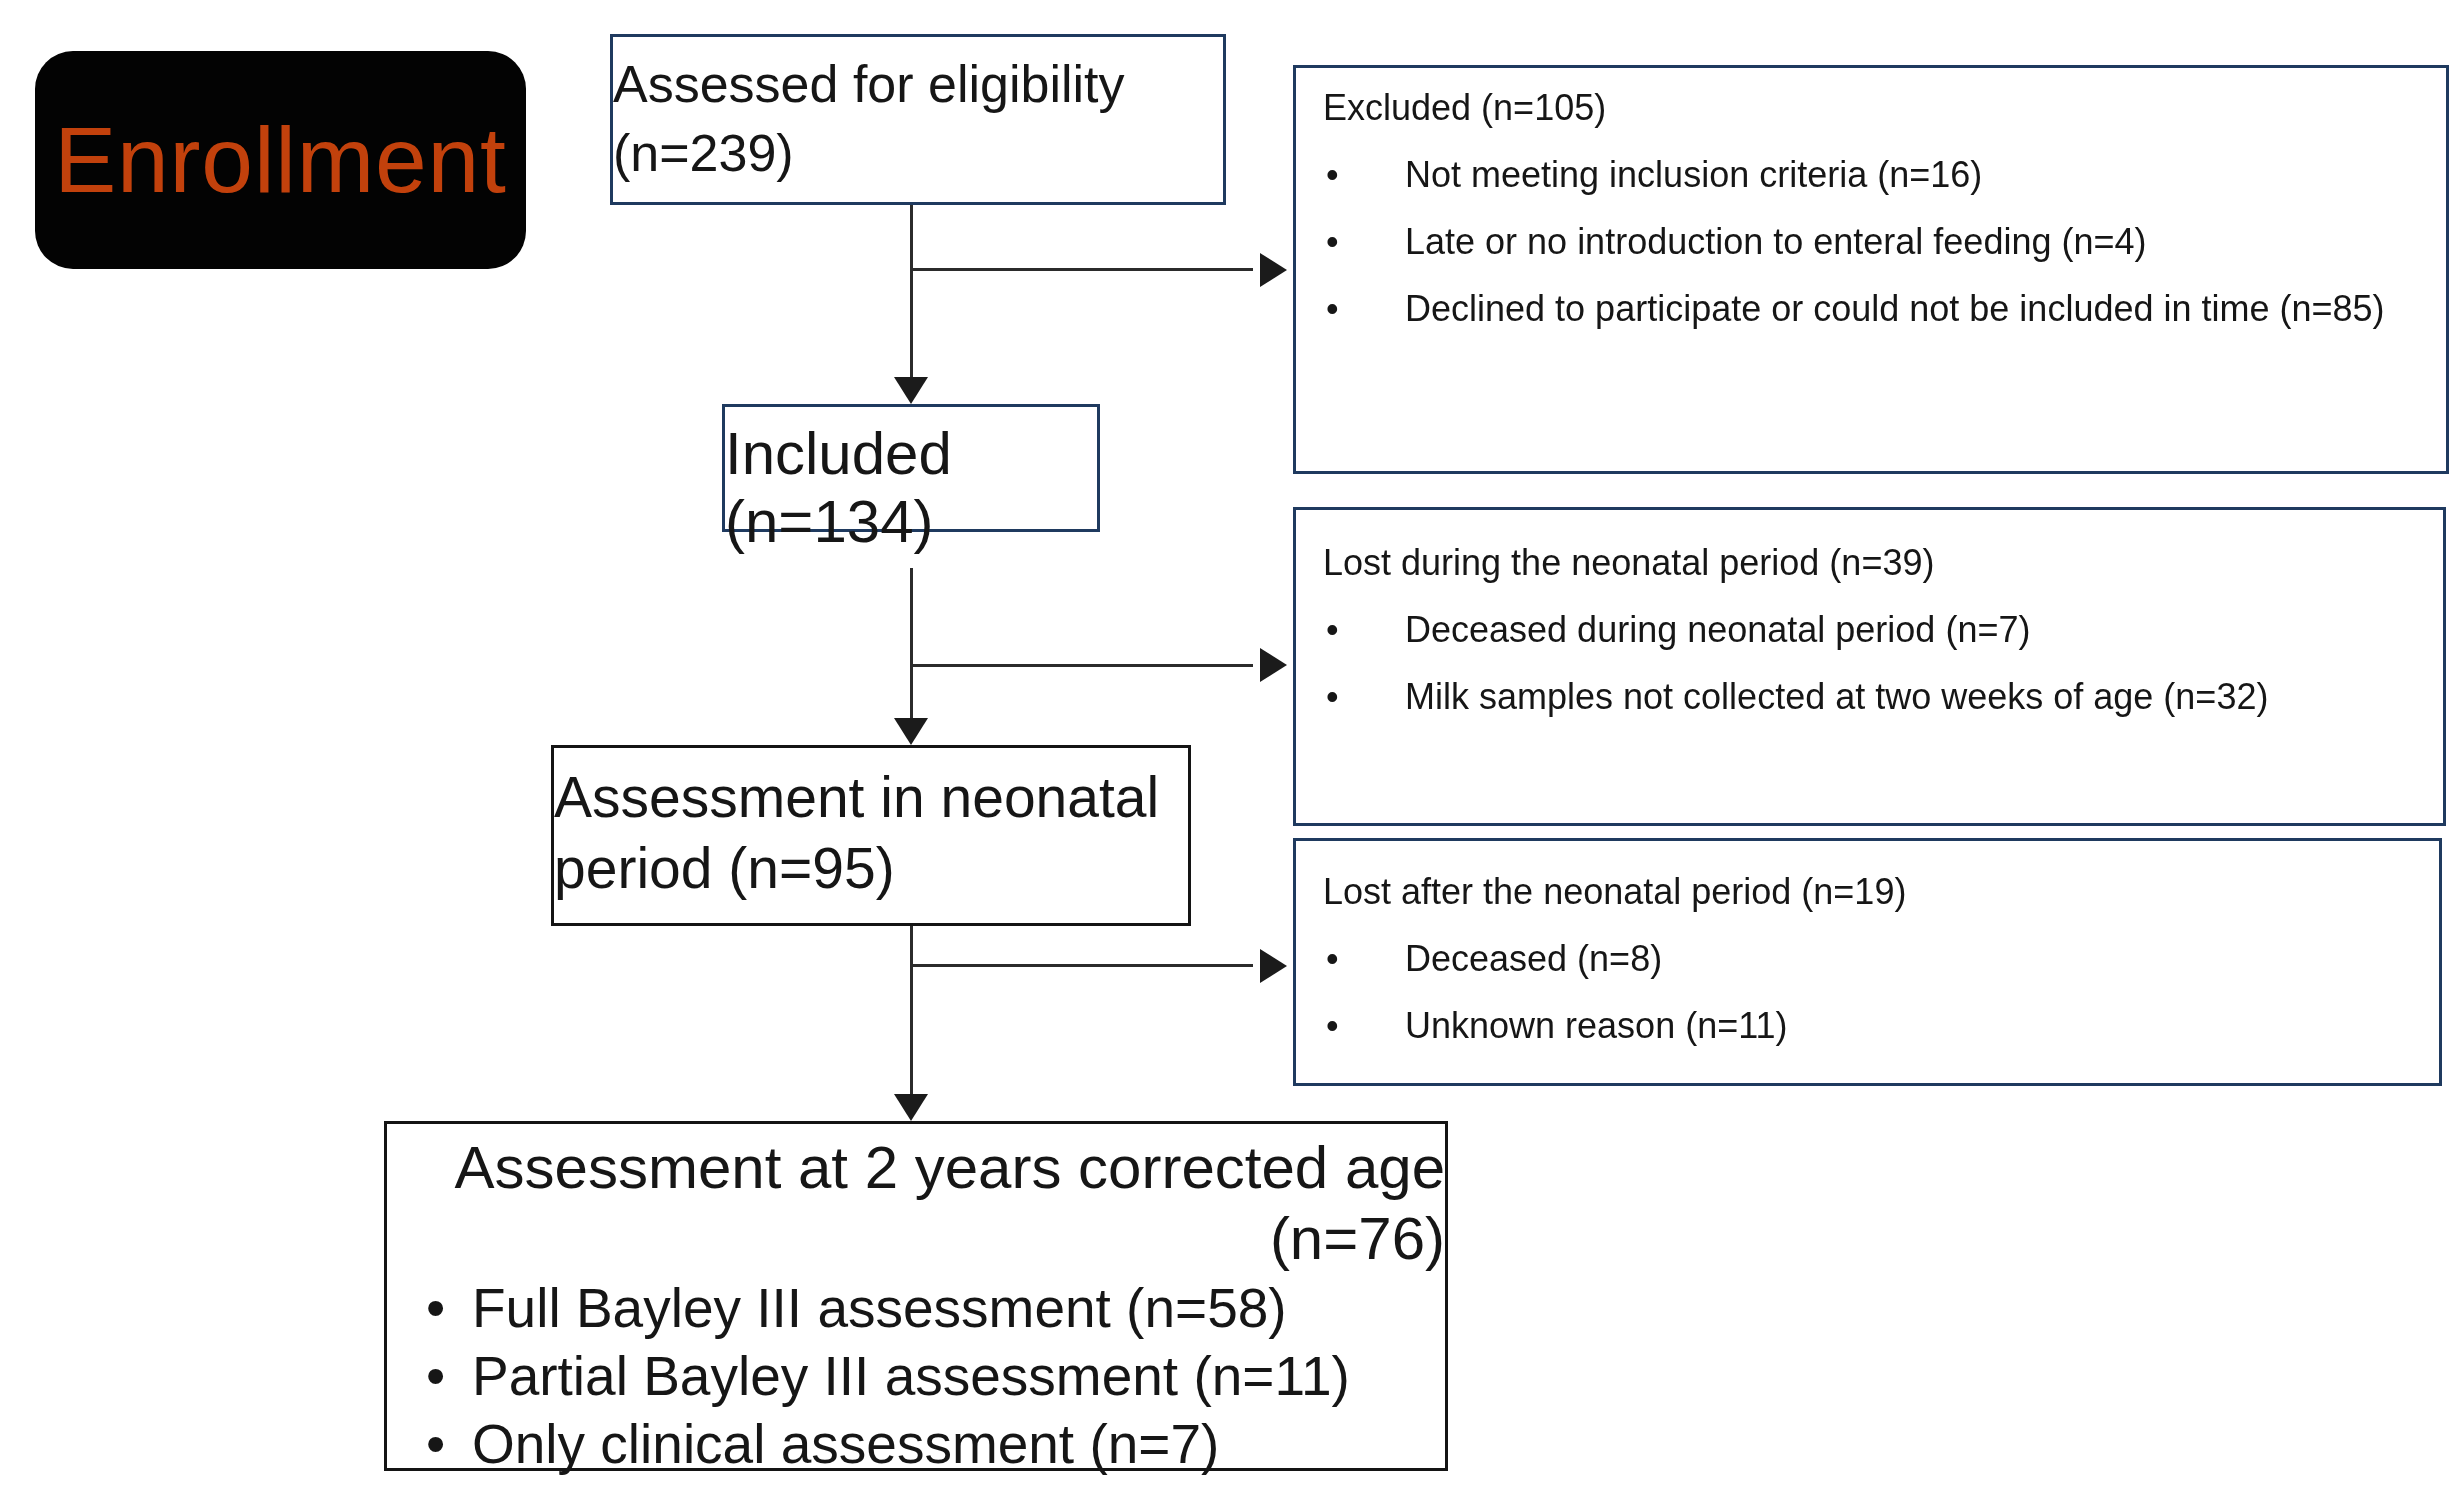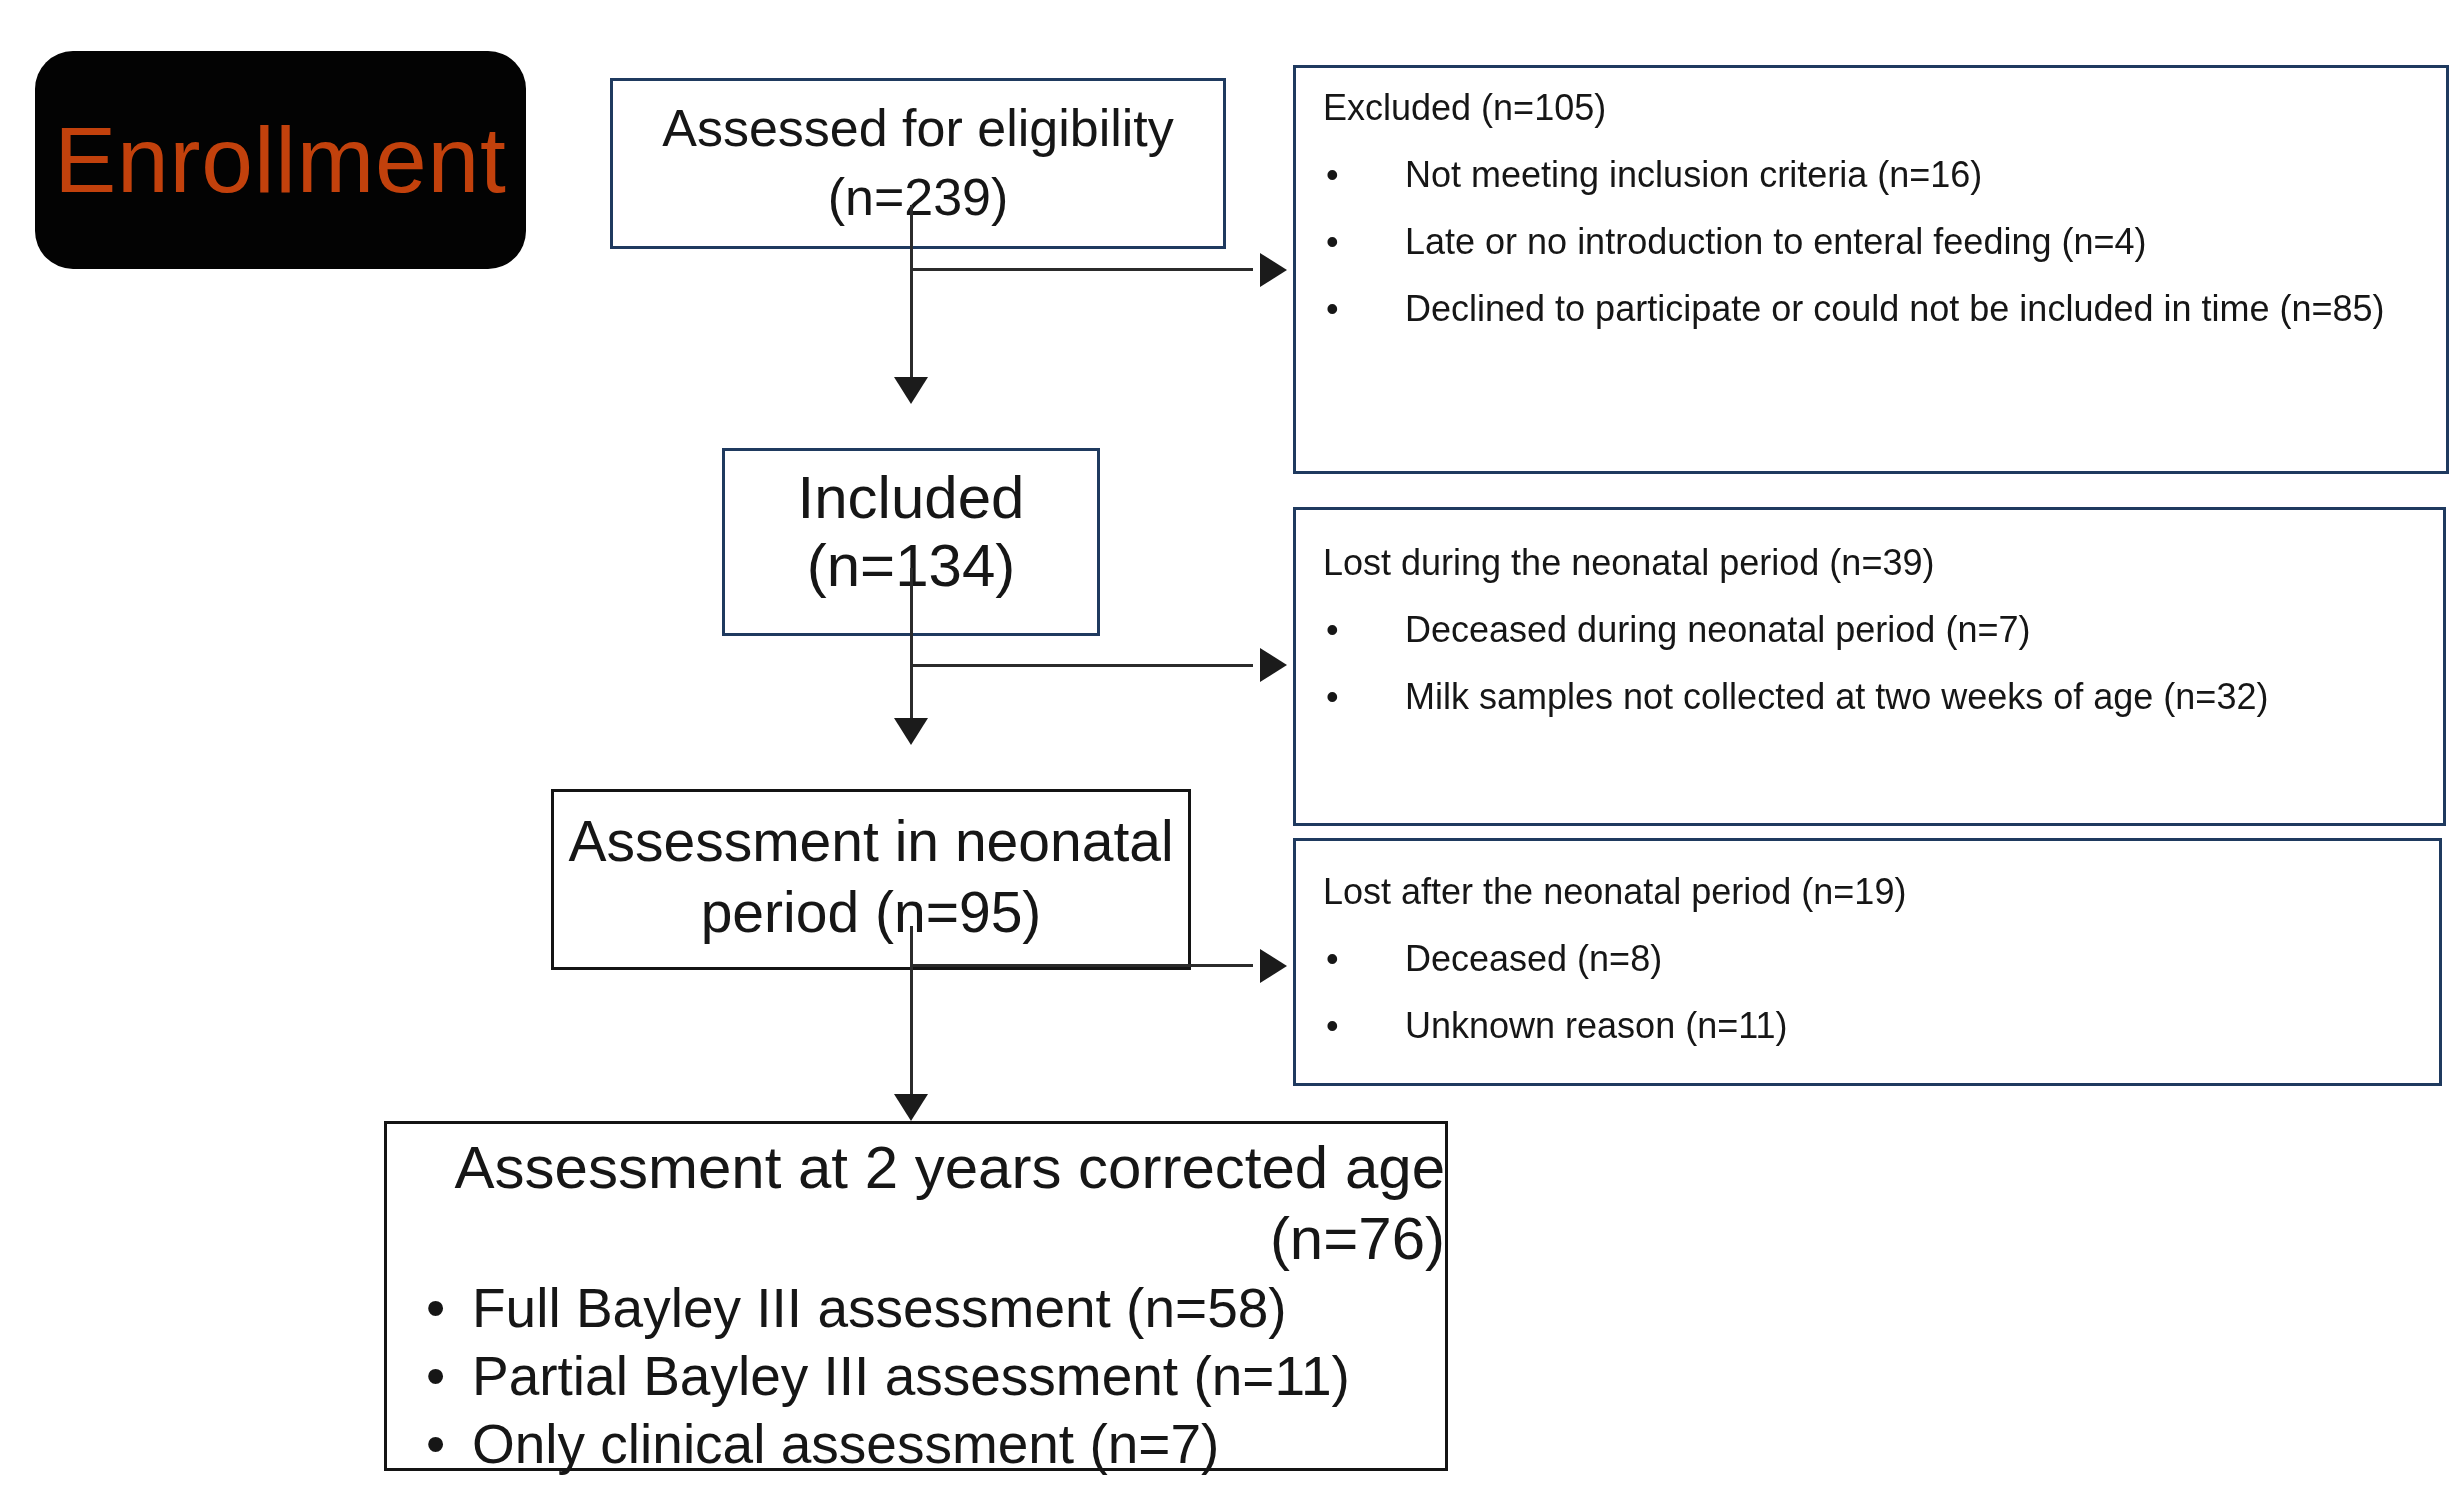--- a/index.html
+++ b/index.html
@@ -11,24 +11,24 @@
   .badge{
     position:absolute;left:35px;top:51px;width:491px;height:218px;
     background:#030303;border-radius:38px;color:#c2410c;
     display:flex;align-items:center;justify-content:center;
     font-size:93px;letter-spacing:0.8px;
   }
   
   .box{position:absolute;background:#ffffff;box-sizing:border-box;}
   .navy{border:3.1px solid #1f3a5f;}
   .dark{border:3.9px solid #141414;}
-  .center{text-align:center;margin-top:44px;}
+  .center{text-align:left;}
   
   .assessed{left:610px;top:34px;width:616px;height:171px;font-size:52px;line-height:69px;padding-top:12.6px;}
-  .included{left:722px;top:404px;width:378px;height:188px;font-size:60px;line-height:68px;padding-top:12.6px;}
+  .included{left:722px;top:404px;width:378px;height:128px;font-size:60px;line-height:68px;padding-top:12.6px;}
   .assess-neo{left:551px;top:745px;width:640px;height:181px;font-size:57px;line-height:71px;padding-top:14px;}
   
   .side{font-size:36px;line-height:67px;padding-right:28px;margin-left:7px;}
   .excluded{left:1286px;top:65px;width:1156px;height:409px;padding-top:6.3px;}
   .lost-during{left:1286px;top:507px;width:1153px;height:319px;padding-top:19px;}
   .lost-after{left:1286px;top:838px;width:1149px;height:248px;padding-top:17.3px;}
   .side .title{padding-left:27px;}
   .side .bi{position:relative;padding-left:109px;}
   .side .bi .dot{position:absolute;left:30px;top:0;}
   

